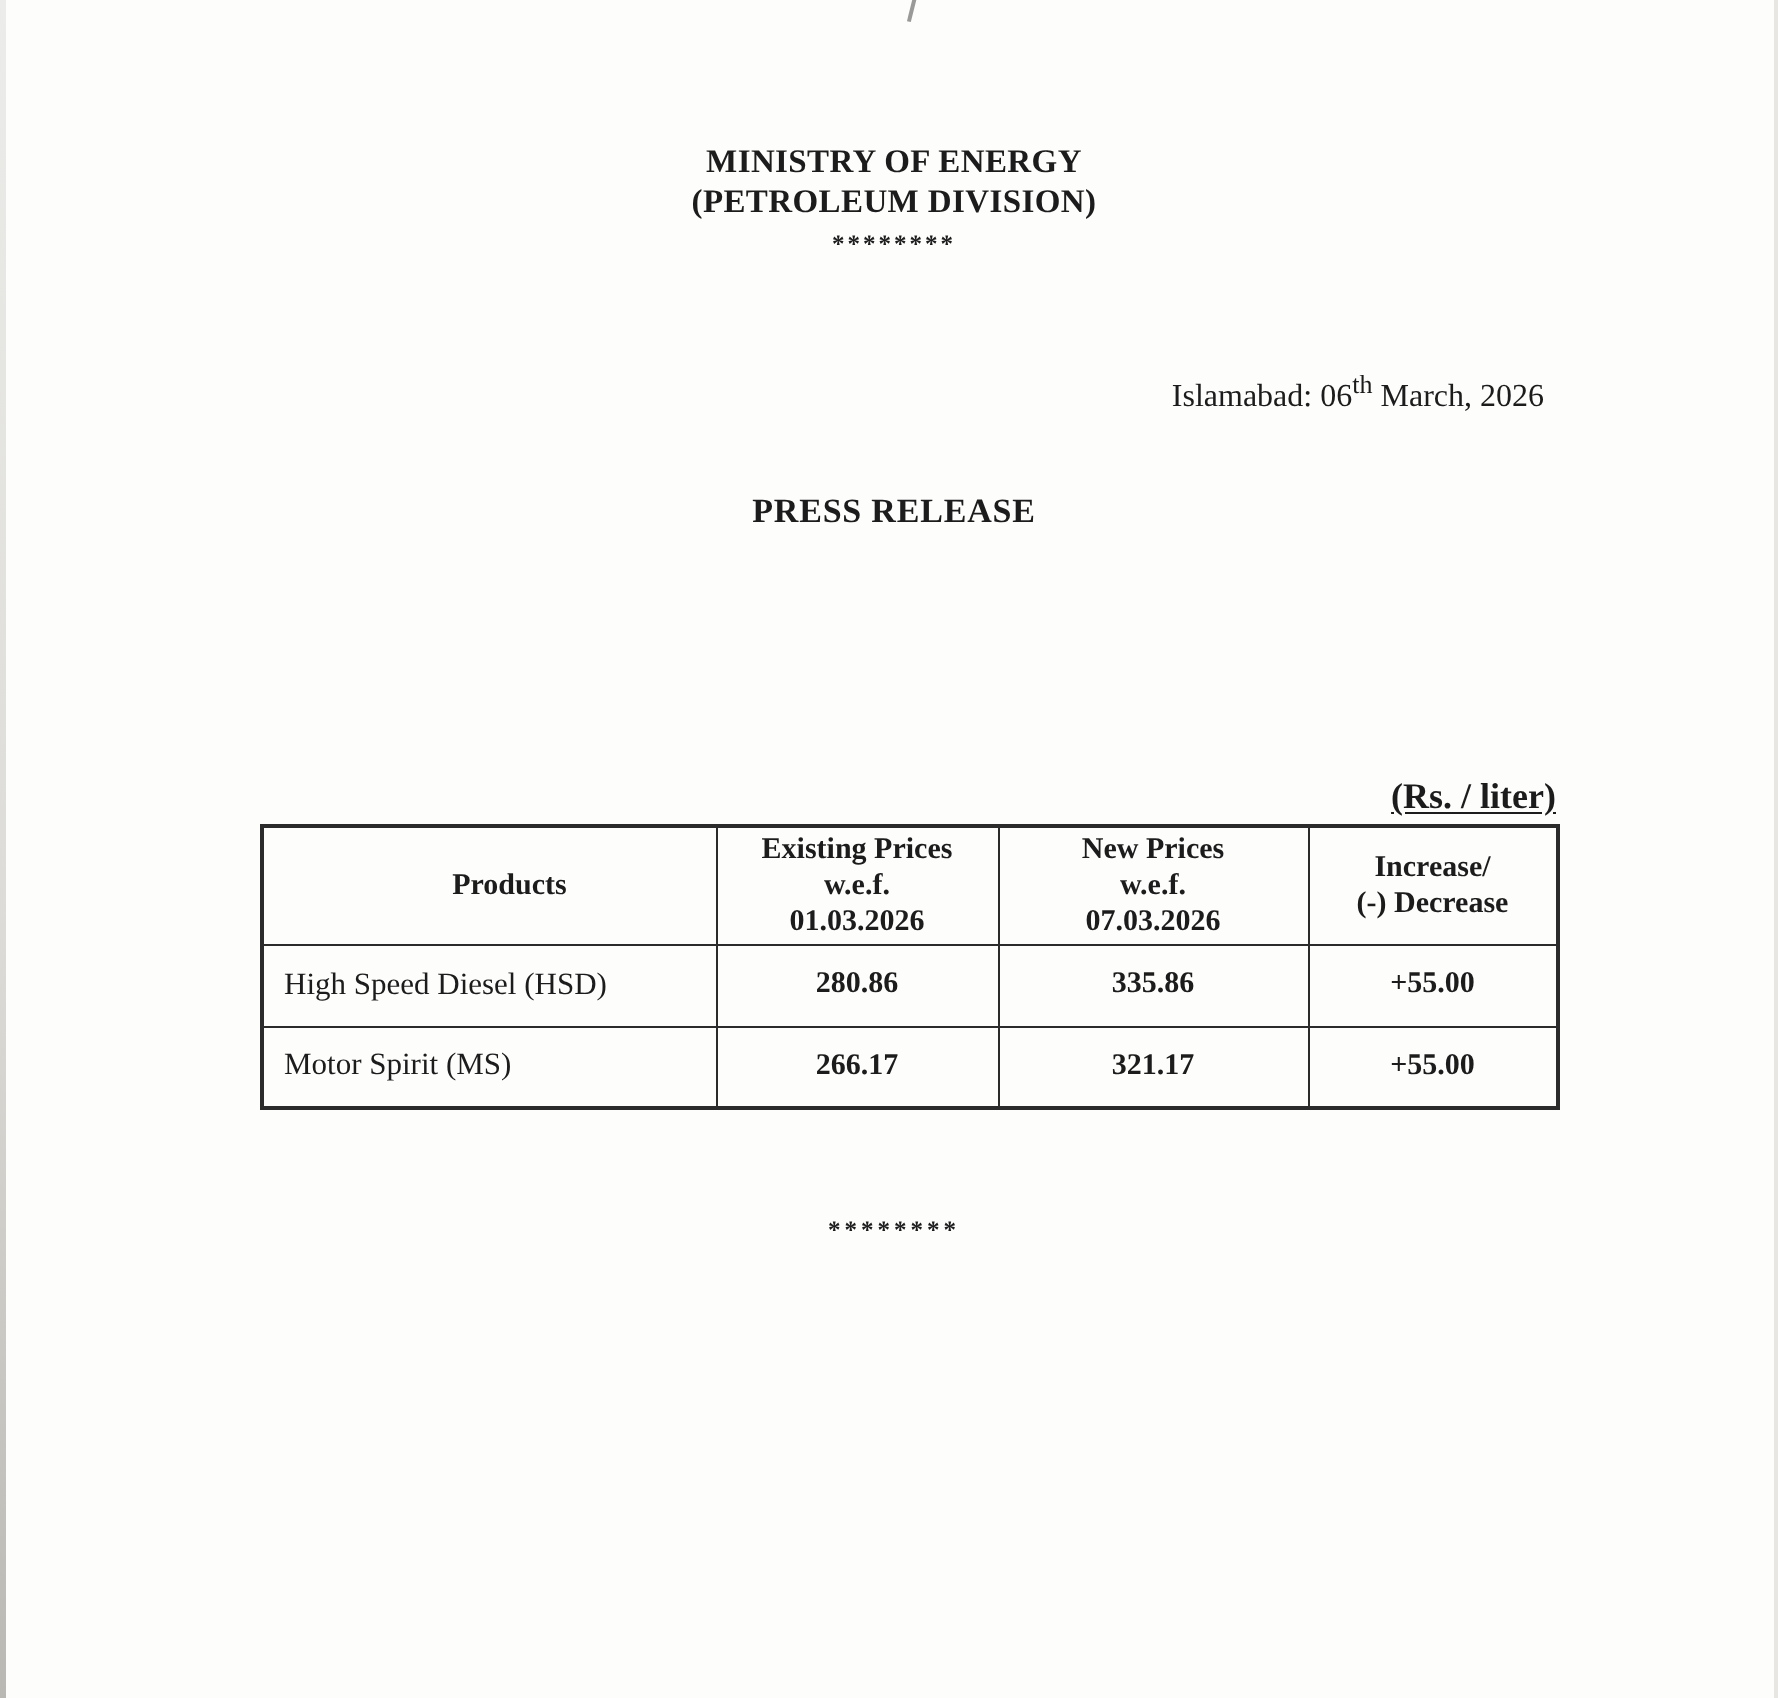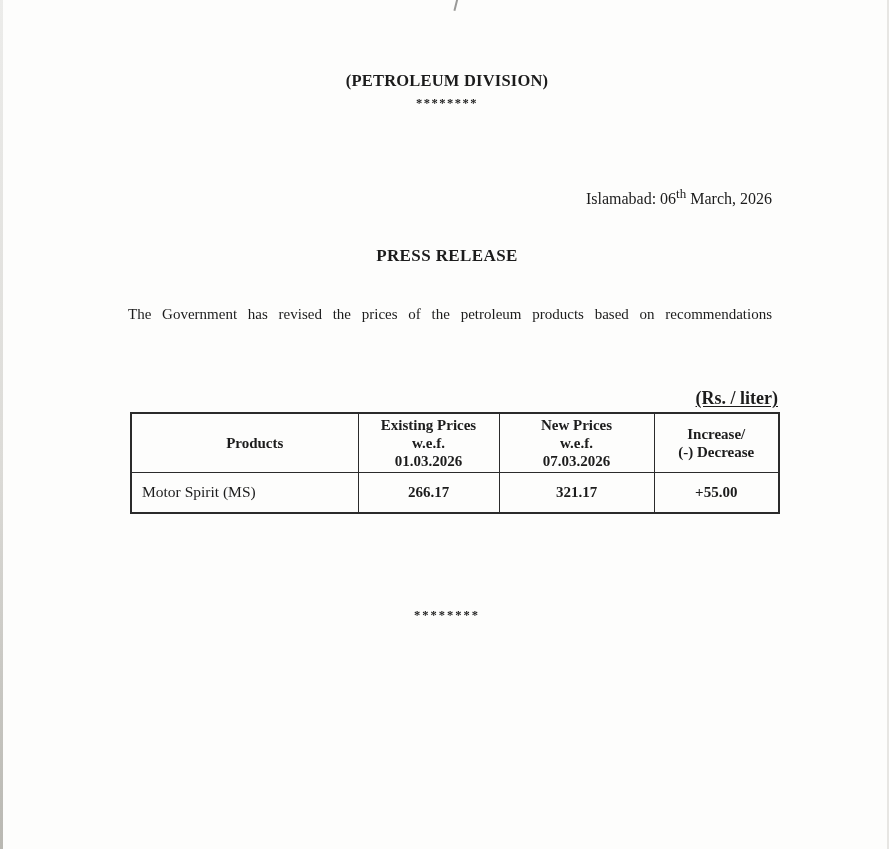--- a/index.html
+++ b/index.html
@@ -75,30 +75,30 @@
   }
 </style>
 </head>
 <body>
 
 <div class="edge-left"></div>
 <div class="edge-right"></div>
 <div class="scan-mark"></div>
 
 <header class="letterhead">
+  <div>MINISTRY OF ENERGY</div>
   <div>(PETROLEUM DIVISION)</div>
   <div class="stars">********</div>
 </header>
 
 <div class="dateline"><span>Islamabad: 06</span><sup>th</sup><span> March, 2026</span></div>
 
 <h1 class="doc-title">PRESS RELEASE</h1>
 
 <div class="body-par">
-  <div class="line">The Government has revised the prices of the petroleum products based on recommendations</div>
 </div>
 
 <div class="unit-label">(Rs. / liter)</div>
 
 <table class="prices">
   <colgroup>
     <col style="width:227px">
       <col style="width:141px">
       <col style="width:155px">
       <col style="width:125px">
@@ -119,20 +119,26 @@
         <div>07.03.2026</div>
       </th>
       <th>
         <div>Increase/</div>
         <div>(-) Decrease</div>
       </th>
     </tr>
   </thead>
   <tbody>
     <tr>
+      <td class="cell-product">High Speed Diesel (HSD)</td>
+      <td class="cell-num">280.86</td>
+      <td class="cell-num">335.86</td>
+      <td class="cell-num">+55.00</td>
+    </tr>
+    <tr>
       <td class="cell-product">Motor Spirit (MS)</td>
       <td class="cell-num">266.17</td>
       <td class="cell-num">321.17</td>
       <td class="cell-num">+55.00</td>
     </tr>
   </tbody>
 </table>
 
 <div class="footer-stars">********</div>
 

